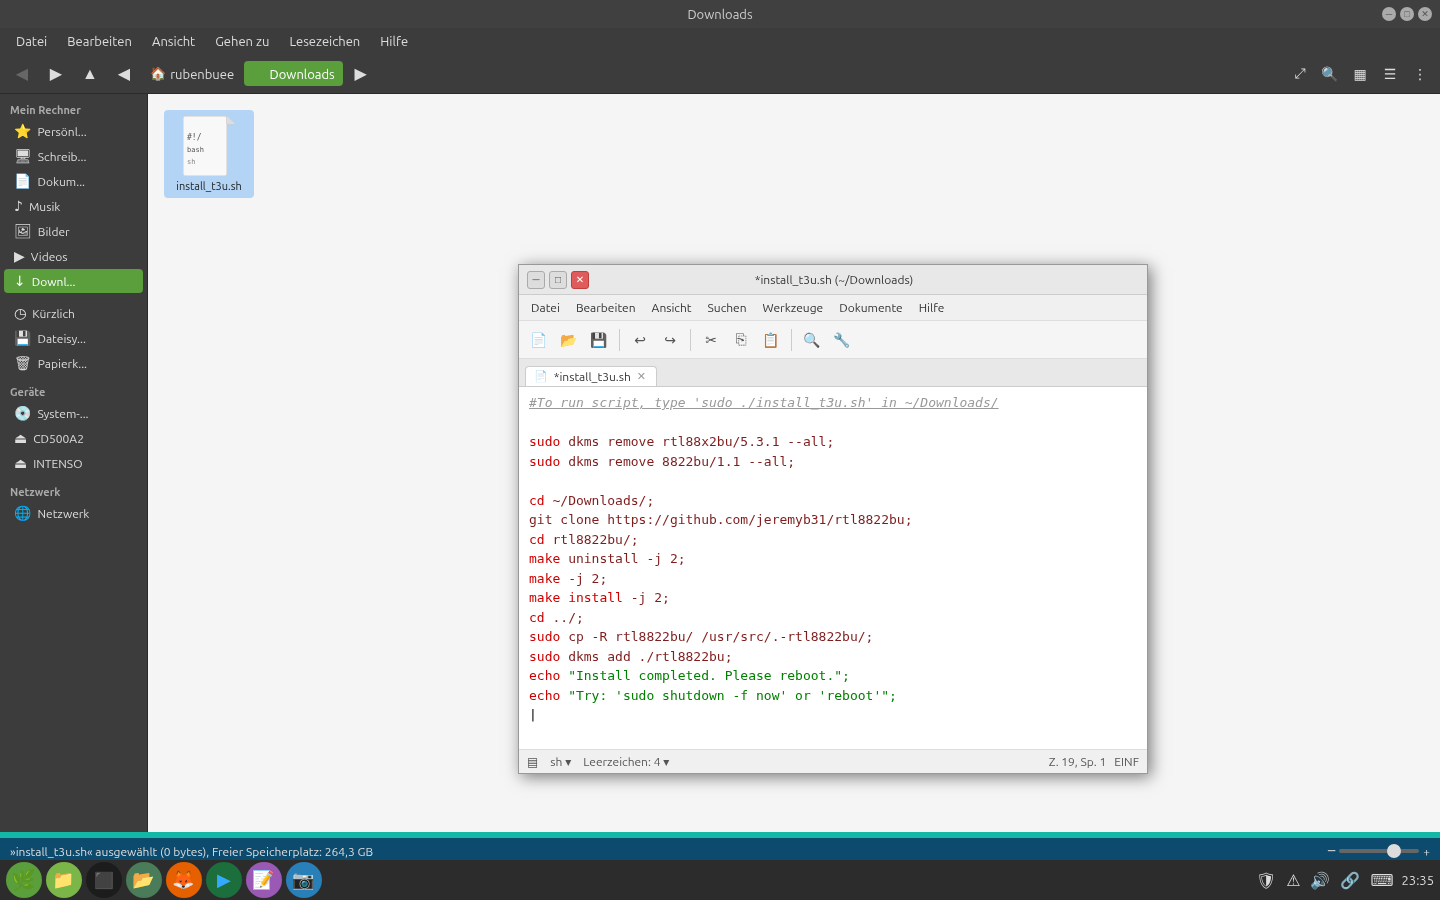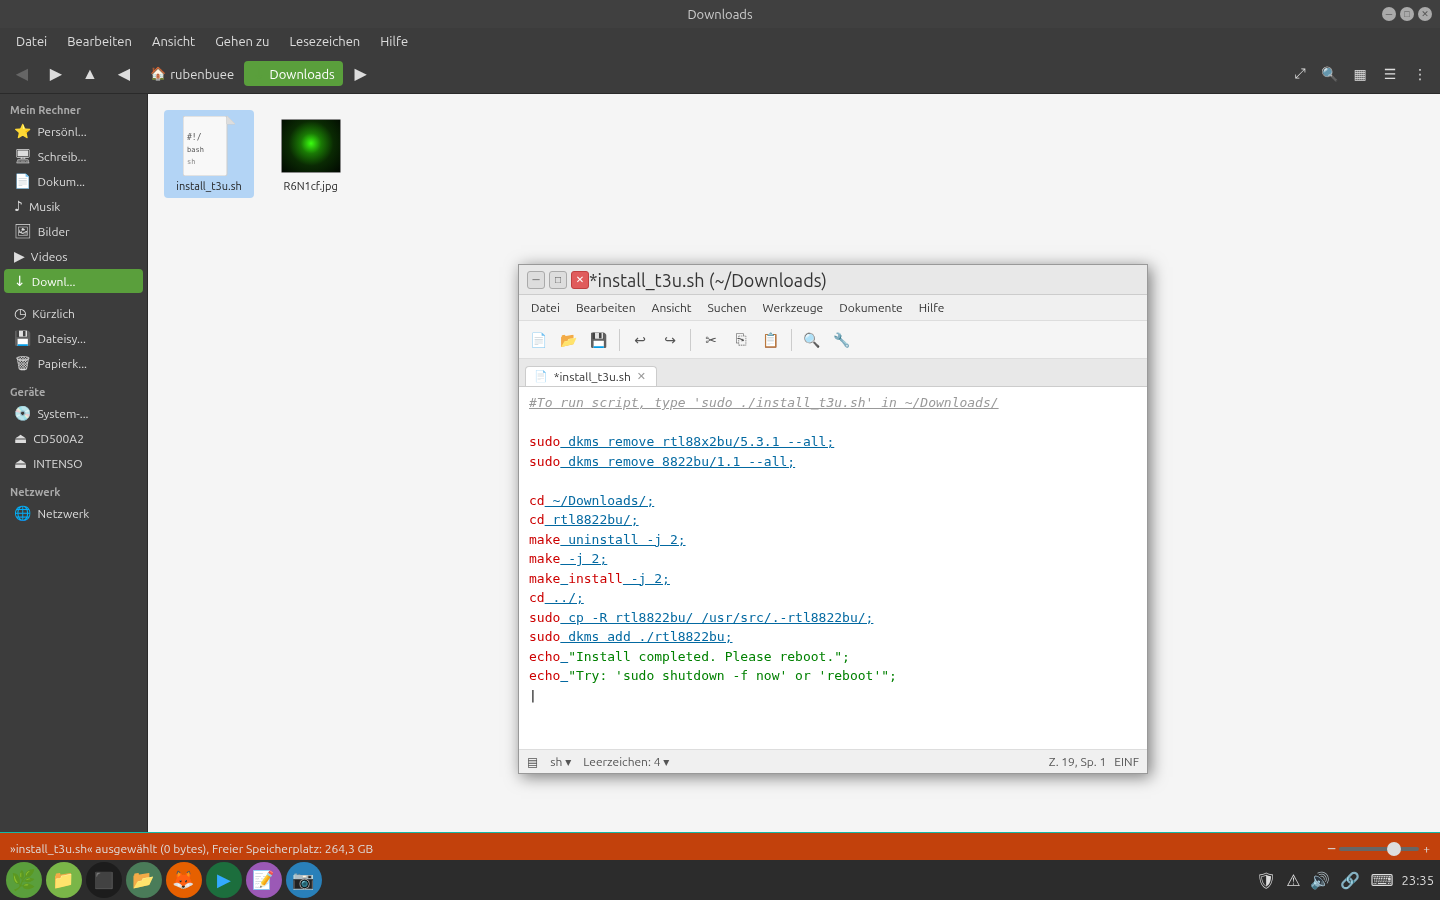--- a/index.html
+++ b/index.html
@@ -156,27 +156,27 @@
       font-size: 11px;
       text-align: center;
       color: #222;
       margin-top: 4px;
       word-break: break-all;
     }
 
     
     .status-bar {
       height: 32px;
-      background: #c2410c;
+      background: #0c4a6e;
       display: flex;
       align-items: center;
       padding: 0 10px;
       color: #ddd;
       font-size: 12px;
-      border-top: 1px solid #14b8a6;
+      border-top: 6px solid #14b8a6;
     }
     .status-right {
       margin-left: auto;
       display: flex; align-items: center; gap: 10px;
     }
     .slider-container {
       display: flex; align-items: center; gap: 4px;
     }
     .slider {
       width: 80px;
@@ -246,24 +246,24 @@
     .editor-title-bar {
       height: 30px;
       background: #e8e8e8;
       display: flex;
       align-items: center;
       justify-content: space-between;
       padding: 0 8px;
       border-bottom: 1px solid #ccc;
     }
     .editor-title {
-      font-size: 18px;
+      font-size: 12px;
       color: #333;
       flex: 1;
-      text-align: left;
+      text-align: center;
     }
     .editor-win-btns {
       display: flex; gap: 4px;
     }
     .ed-btn {
       width: 18px; height: 18px;
       border-radius: 3px;
       border: 1px solid #aaa;
       background: #ddd;
       cursor: pointer;
@@ -369,21 +369,21 @@
     }
     .ed-status-right {
       margin-left: auto;
       display: flex; gap: 8px; align-items: center;
     }
 
     
     .comment { color: #999999; font-style: italic; text-decoration: underline; }
     .keyword { color: #cc0000; font-weight: normal; }
     .string { color: #008000; }
-    .normal { color: #0369a1; text-decoration: underline; }
+    .normal { color: #7f1d1d; }
 
     
     .dl-icon { color: #5a9f3c; font-size: 16px; }
   </style>
 </head>
 <body>
 
 <div class="title-bar">
   <span>Downloads</span>
   <div class="window-controls">
@@ -502,26 +502,20 @@
           <polygon points="44,0 44,8 52,8" fill="#ddd"></polygon>
           <text x="4" y="24" font-family="monospace" font-size="8" fill="#555">#!/</text>
           <text x="4" y="36" font-family="monospace" font-size="7" fill="#555">bash</text>
           <text x="4" y="48" font-family="monospace" font-size="7" fill="#888">sh</text>
         </svg>
       </div>
       <div class="file-name">install_t3u.sh</div>
     </div>
 
     
-    <div class="file-item">
-      <div class="file-icon">
-        <div style="width:70px;height:54px;background:radial-gradient(circle at 50% 45%, #3aff10 0%, #1a7a05 25%, #0a2a03 55%, #010801 100%);border:1px solid #888;border-radius:1px;"></div>
-      </div>
-      <div class="file-name">R6N1cf.jpg</div>
-    </div>
 
     
     <div class="editor-window">
 
       <div class="editor-title-bar">
         <div class="editor-win-btns">
           <button class="ed-btn">─</button>
           <button class="ed-btn">□</button>
           <button class="ed-btn close-btn">✕</button>
         </div>
@@ -563,20 +557,21 @@
         </div>
       </div>
 
       <div class="editor-content">
         <div><span class="comment">#To run script, type 'sudo ./install_t3u.sh' in ~/Downloads/</span></div>
         <div>&nbsp;</div>
         <div><span class="keyword">sudo</span><span class="normal"> dkms remove rtl88x2bu/5.3.1 --all;</span></div>
         <div><span class="keyword">sudo</span><span class="normal"> dkms remove 8822bu/1.1 --all;</span></div>
         <div>&nbsp;</div>
         <div><span class="keyword">cd</span><span class="normal"> ~/Downloads/;</span></div>
+        <div><span class="normal">git clone https://github.com/jeremyb31/rtl8822bu;</span></div>
         <div><span class="keyword">cd</span><span class="normal"> rtl8822bu/;</span></div>
         <div><span class="keyword">make</span><span class="normal"> uninstall -j 2;</span></div>
         <div><span class="keyword">make</span><span class="normal"> -j 2;</span></div>
         <div><span class="keyword">make</span><span class="normal"> </span><span class="keyword">install</span><span class="normal"> -j 2;</span></div>
         <div><span class="keyword">cd</span><span class="normal"> ../;</span></div>
         <div><span class="keyword">sudo</span><span class="normal"> cp -R rtl8822bu/ /usr/src/.-rtl8822bu/;</span></div>
         <div><span class="keyword">sudo</span><span class="normal"> dkms add ./rtl8822bu;</span></div>
         <div><span class="keyword">echo</span><span class="normal"> </span><span class="string">"Install completed. Please reboot.";</span></div>
         <div><span class="keyword">echo</span><span class="normal"> </span><span class="string">"Try: 'sudo shutdown -f now' or 'reboot'";</span></div>
         <div>|</div>

